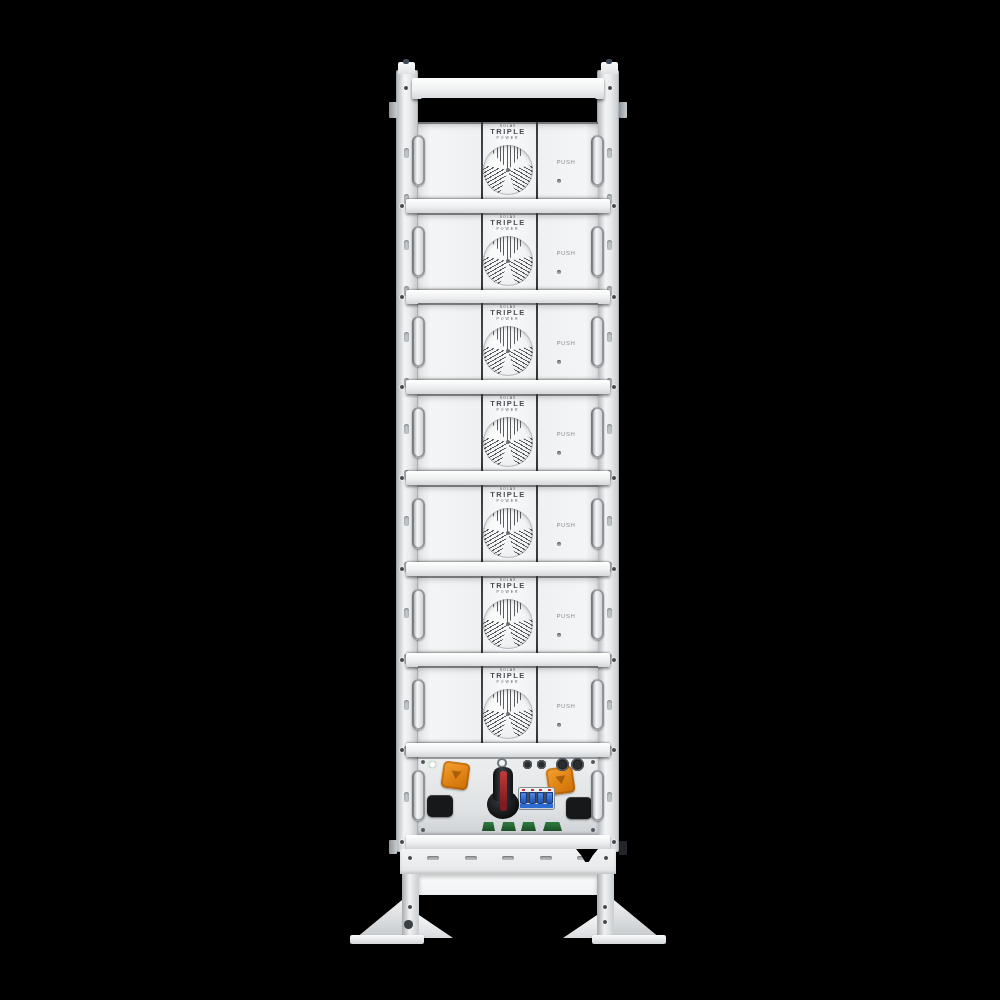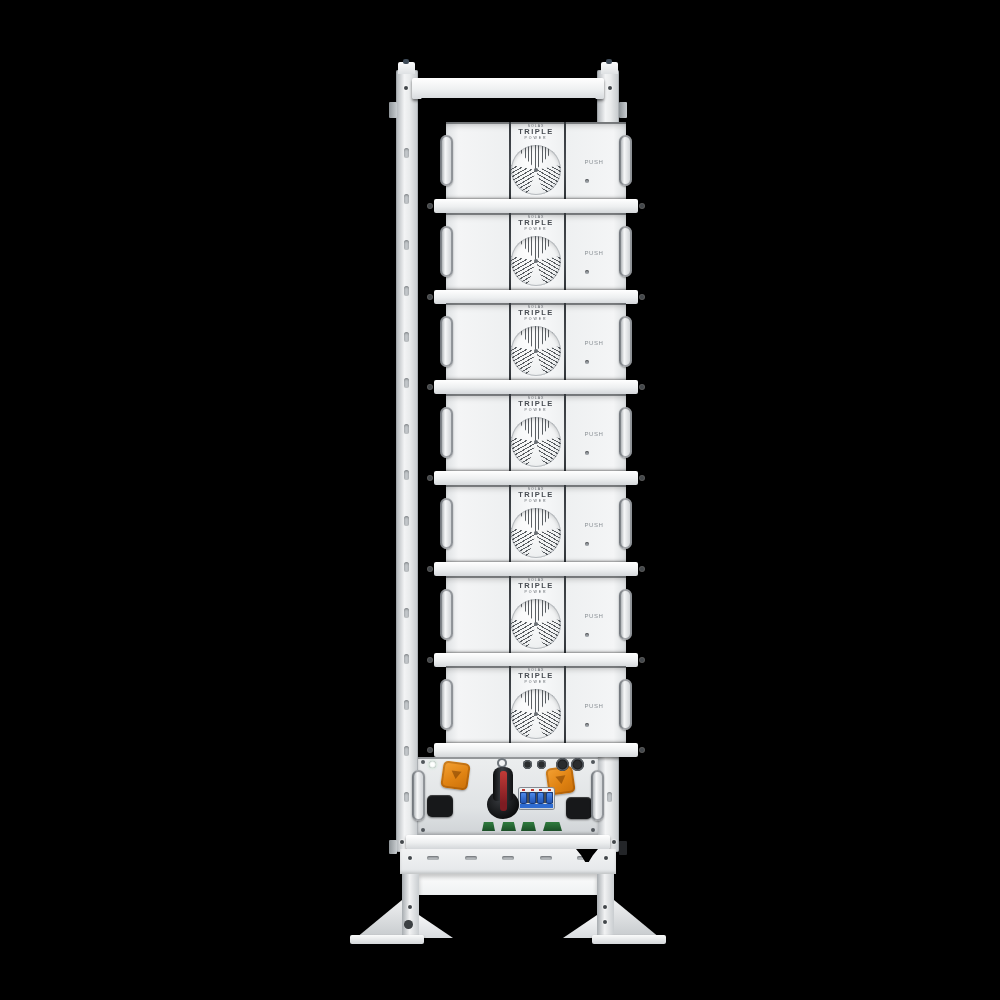--- a/index.html
+++ b/index.html
@@ -1,18 +1,18 @@
 <!DOCTYPE html>
 <html><head>
 <meta charset="utf-8">
 <style>
   html,body{margin:0;padding:0;background:#000;}
   #stage{position:relative;width:1000px;height:1000px;background:#000;overflow:hidden;
          font-family:"Liberation Sans",sans-serif;}
-  .abs{position:absolute;margin-left:28px;}
+  .abs{position:absolute;}
 
   
   .post{position:absolute;top:70px;width:22px;height:782px;border-radius:2px;
         background:linear-gradient(90deg,#aeb3b7,#f3f4f5 38%,#e9ebec 62%,#c4c8cb);
         box-shadow:inset 0 0 0 1px rgba(120,126,132,.35);}
   #post-left{left:396px;} #post-right{left:597px;}
   .post-hole{position:absolute;left:8px;width:5px;height:10px;border-radius:3px;
         background:#c2c6c9;box-shadow:inset 0 1px 2px rgba(60,65,70,.55);}
   #post-right .post-hole{left:10px;}
   .post-cap{position:absolute;top:62px;width:17px;height:12px;border-radius:2px 2px 0 0;

